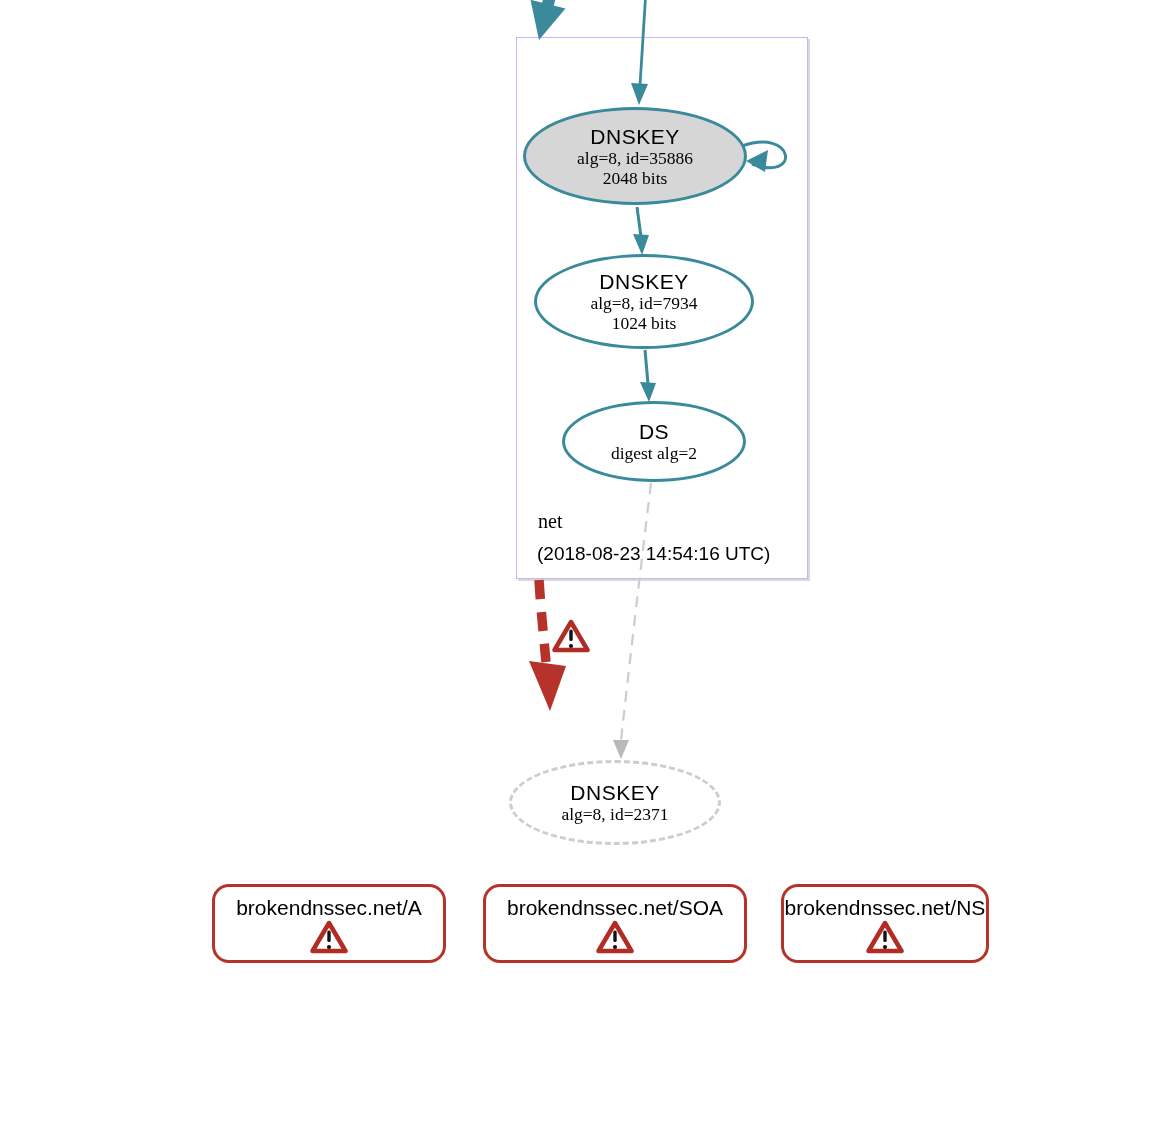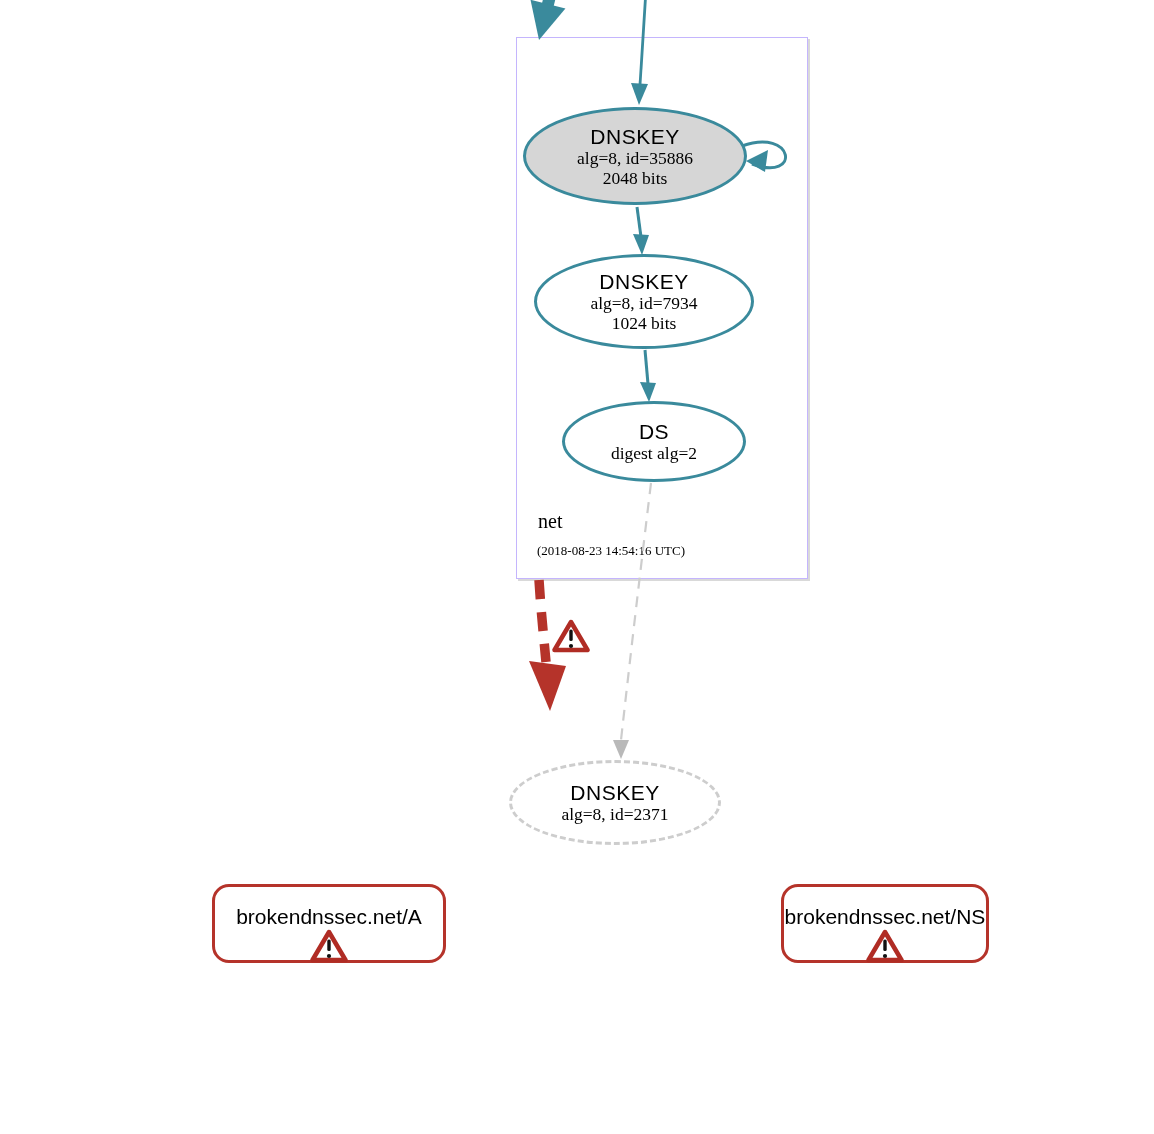--- a/index.html
+++ b/index.html
@@ -5,40 +5,40 @@
   html,body{margin:0;padding:0;background:#ffffff;}
   .canvas{position:relative;width:1154px;height:1134px;background:#ffffff;overflow:hidden;
           font-family:"Liberation Sans",sans-serif;color:#000;}
 
   .zone-box{position:absolute;background:transparent;}
   .zone-net{left:516px;top:37px;width:290px;height:540px;border:1px solid #c4b5fd;
             box-shadow:2px 2px 0 rgba(120,120,120,.28);}
   .zone-broken{left:197px;top:695px;width:853px;height:417px;border:1.5px solid #262626;
             box-shadow:2px 2px 0 rgba(120,120,120,.28);}
   .zone-label{position:absolute;font-family:"Liberation Serif",serif;font-size:20px;}
-  .zone-timestamp{position:absolute;font-family:Liberation Serif, serif;font-size:13px;}
+  .zone-timestamp{position:absolute;font-family:Liberation Sans, sans-serif;font-size:19px;}
   .zone-net .zone-label{left:21px;top:472px;}
   .zone-net .zone-timestamp{left:20px;top:505px;}
   .zone-broken .zone-label{left:21px;top:352px;}
   .zone-broken .zone-timestamp{left:20px;top:385px;}
 
   svg.edges{position:absolute;left:0;top:0;z-index:2;}
 
   .node{position:absolute;z-index:3;display:flex;flex-direction:column;align-items:center;
         justify-content:center;text-align:center;border-radius:50%;background:#fff;box-sizing:border-box;}
   .node-title{font-family:"Liberation Sans",sans-serif;font-size:21px;line-height:23px;letter-spacing:.5px;}
   .node-line{font-family:"Liberation Serif",serif;font-size:17.5px;line-height:20px;}
   .node-ksk{left:523px;top:107px;width:224px;height:98px;background:#d6d6d6;border:3.5px solid #3a8a9c;}
   .node-zsk{left:534px;top:254px;width:220px;height:95px;border:3px solid #3a8a9c;}
   .node-ds{left:562px;top:401px;width:184px;height:81px;border:3px solid #3a8a9c;}
   .node-dnskey-broken{left:509px;top:760px;width:212px;height:85px;border:3px dashed #cdcdcd;}
 
   .rrset{position:absolute;z-index:3;top:884px;height:79px;border:3px solid #b5332a;border-radius:17px;
          background:#fff;box-sizing:border-box;display:flex;flex-direction:column;align-items:center;
-         justify-content:flex-start;padding-top:17px;}
+         justify-content:flex-start;padding-top:8px;}
   .rrset-a{left:212px;width:234px;}
   .rrset-soa{left:483px;width:264px;}
   .rrset-ns{left:781px;width:208px;}
   .rrset-label{font-family:"Liberation Sans",sans-serif;font-size:21px;line-height:25px;}
 
   .warn{display:block;}
   .warn-float{position:absolute;left:552px;top:619px;z-index:4;}
 </style>
 </head>
 <body>
@@ -122,20 +122,30 @@
     <div class="rrset-label">brokendnssec.net/A</div>
     <span>
       <svg class="warn" width="38" height="34" viewBox="0 0 38 34">
         <path d="M19 3 L35.5 31 L2.5 31 Z" fill="#ffffff" stroke="#b02c24" stroke-width="4.5" stroke-linejoin="round"></path>
         <rect x="17.3" y="10.5" width="3.4" height="11.5" rx="1.5" fill="#111"></rect>
         <circle cx="19" cy="27" r="2.1" fill="#111"></circle>
       </svg>
     </span>
   </div>
 
+  <div class="rrset rrset-soa">
+    <div class="rrset-label">brokendnssec.net/SOA</div>
+    <span>
+      <svg class="warn" width="38" height="34" viewBox="0 0 38 34">
+        <path d="M19 3 L35.5 31 L2.5 31 Z" fill="#ffffff" stroke="#b02c24" stroke-width="4.5" stroke-linejoin="round"></path>
+        <rect x="17.3" y="10.5" width="3.4" height="11.5" rx="1.5" fill="#111"></rect>
+        <circle cx="19" cy="27" r="2.1" fill="#111"></circle>
+      </svg>
+    </span>
+  </div>
 
   <div class="rrset rrset-ns">
     <div class="rrset-label">brokendnssec.net/NS</div>
     <span>
       <svg class="warn" width="38" height="34" viewBox="0 0 38 34">
         <path d="M19 3 L35.5 31 L2.5 31 Z" fill="#ffffff" stroke="#b02c24" stroke-width="4.5" stroke-linejoin="round"></path>
         <rect x="17.3" y="10.5" width="3.4" height="11.5" rx="1.5" fill="#111"></rect>
         <circle cx="19" cy="27" r="2.1" fill="#111"></circle>
       </svg>
     </span>

